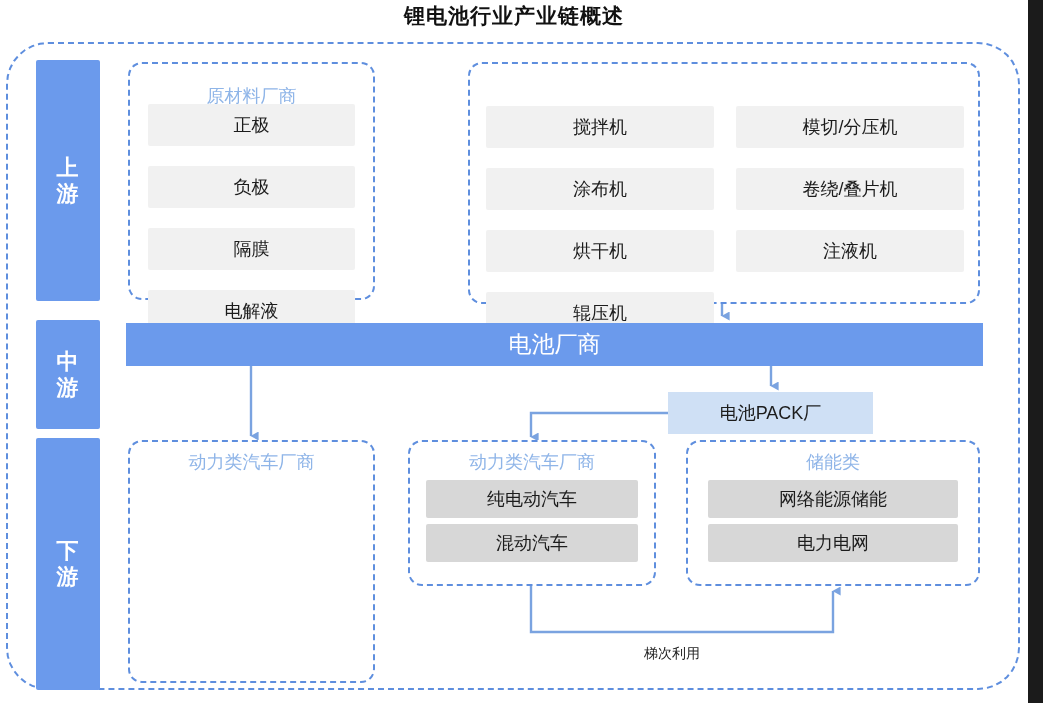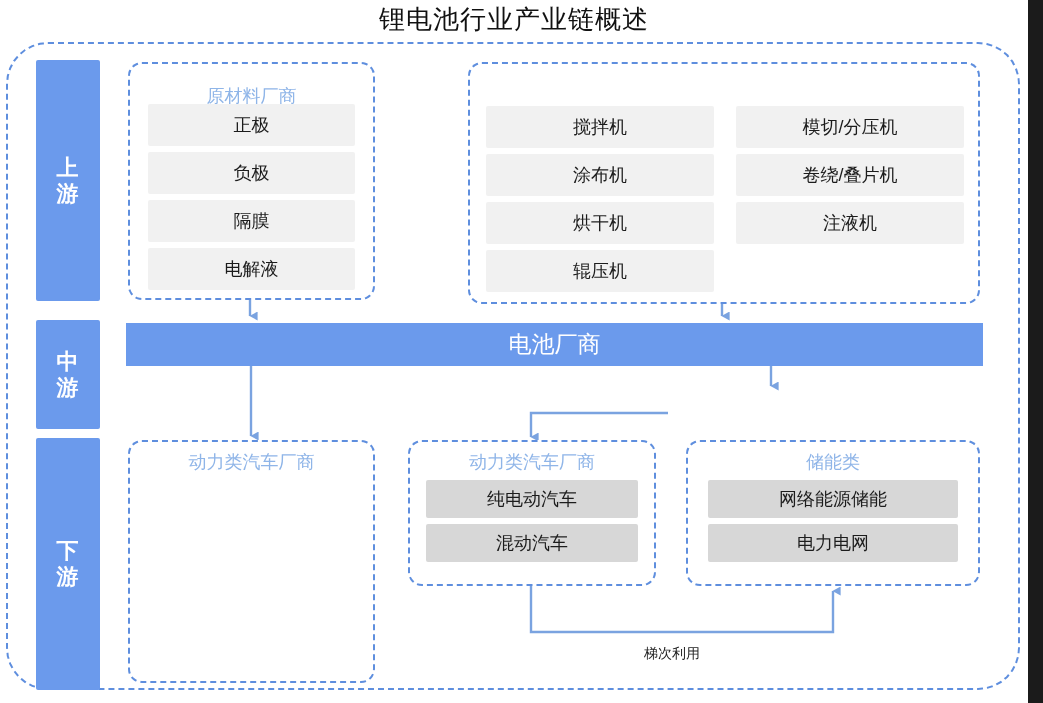--- a/index.html
+++ b/index.html
@@ -9,21 +9,21 @@
     font-family:"Liberation Sans","DejaVu Sans",sans-serif;
   }
   #stage{position:absolute;left:0;top:0;width:1043px;height:703px;background:#fff;}
 
   
   .right-band{position:absolute;left:1028px;top:0;width:15px;height:703px;background:#1b1b1b;}
 
   
   .title{
     position:absolute;left:0;top:2px;width:1028px;text-align:center;
-    font-size:26px;font-weight:normal;color:#111;letter-spacing:1px;
+    font-size:21px;font-weight:bold;color:#111;letter-spacing:1px;
   }
 
   
   .outer{
     position:absolute;left:6px;top:42px;width:1014px;height:648px;
     border:2px dashed #5e8ede;border-radius:42px;box-sizing:border-box;
   }
 
   
   .stage-bar{
@@ -43,21 +43,21 @@
     position:absolute;left:0;width:100%;text-align:center;
     color:#8fb5e8;font-size:18px;font-weight:500;
   }
   .items{position:absolute;left:0;width:100%;box-sizing:border-box;}
 
   .item{
     box-sizing:border-box;width:100%;text-align:center;
     font-size:18px;color:#1c1c1c;border-radius:2px;
     display:flex;align-items:center;justify-content:center;
   }
-  .item.up{background:#f1f1f1;height:42px;margin-bottom:6px;}
+  .item.up{background:#f1f1f1;height:42px;margin-bottom:20px;}
   .item.down{background:#d7d7d7;height:38px;margin-bottom:6px;}
 
   .col2{position:absolute;box-sizing:border-box;}
 
   
   .mid-bar{
     position:absolute;left:126px;top:323px;width:857px;height:43px;
     background:#6b9aec;color:#fff;font-size:23px;
     display:flex;align-items:center;justify-content:center;
   }
@@ -140,20 +140,21 @@
       <div class="item up">辊压机</div>
     </div>
     <div class="col2" style="left:266px;top:42px;width:228px;">
       <div class="item up">模切/分压机</div>
       <div class="item up">卷绕/叠片机</div>
       <div class="item up">注液机</div>
     </div>
   </div>
 
   <div class="mid-bar">电池厂商</div>
+  <div class="pack-box">电池PACK厂</div>
 
   <div class="group" style="left:128px;top:440px;width:247px;height:243px;">
     <div class="group-title" style="top:8px;">动力类汽车厂商</div>
   </div>
 
   <div class="group" style="left:408px;top:440px;width:248px;height:146px;">
     <div class="group-title" style="top:8px;">动力类汽车厂商</div>
     <div class="items" style="top:38px;padding:0 16px;">
       <div class="item down">纯电动汽车</div>
       <div class="item down">混动汽车</div>

